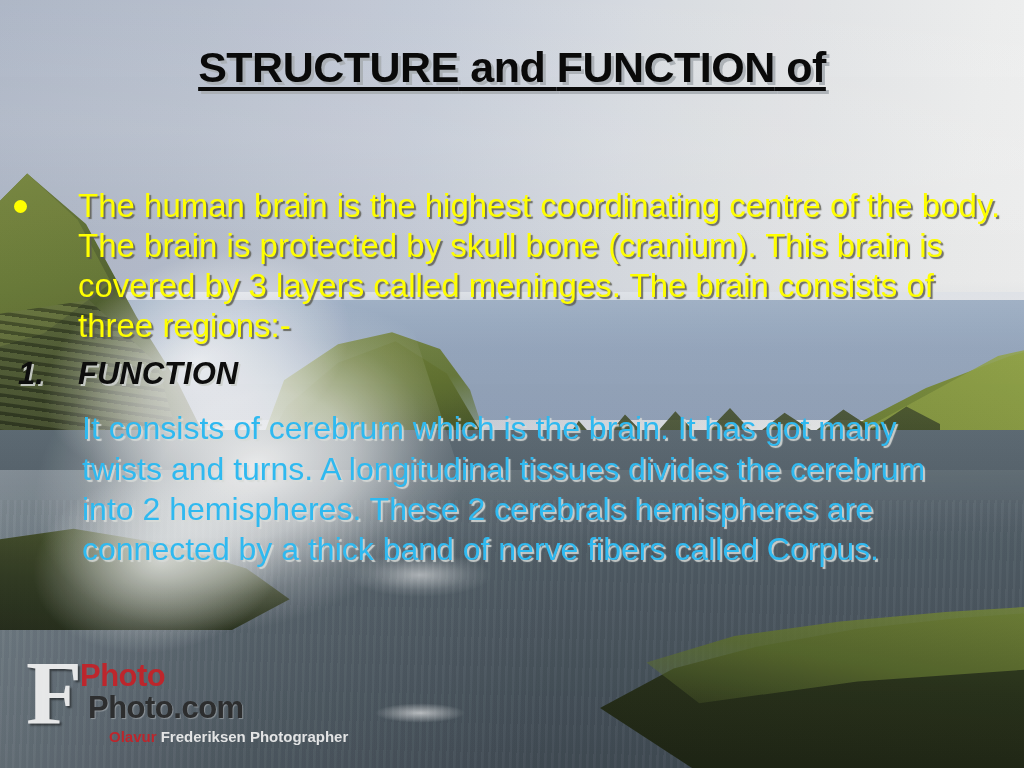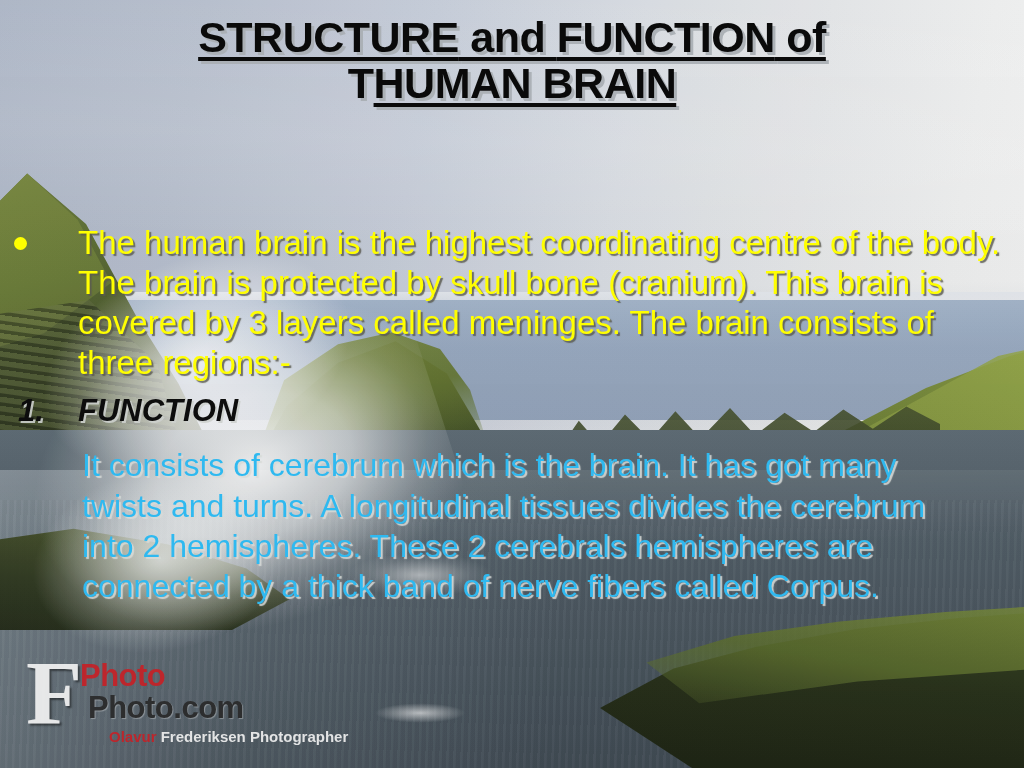--- a/index.html
+++ b/index.html
@@ -197,34 +197,34 @@
     text-align: center;
     line-height: 1.08;
   }
   .title-line {
     font-size: 43px;
     font-weight: bold;
     color: #0a0a0a;
     letter-spacing: -0.5px;
     text-shadow: 3px 3px 0 rgba(170,175,180,0.95);
     white-space: nowrap;
+    margin-top: 30px;
   }
   .ul { text-decoration: underline; text-decoration-thickness: 4px; text-underline-offset: 5px; }
   .no-ul { text-decoration: none; }
 
   .body-block {
     position: absolute;
     left: 0; top: 186px; width: 1024px;
   }
 
   .bullet-row {
     position: relative;
     padding-left: 78px;
     padding-right: 8px;
-    margin-top: 37px;
   }
   .bullet-dot {
     position: absolute;
     left: 14px; top: 14px;
     width: 13px; height: 13px;
     border-radius: 50%;
     background: #ffff00;
   }
   .para-yellow {
     font-size: 33px;
@@ -345,21 +345,20 @@
   <div class="bg-layer mist-a"></div>
   <div class="bg-layer mist-c"></div>
   <div class="bg-layer mist-surf"></div>
   <div class="bg-layer whitecap"></div>
   <div class="bg-layer photo-soften"></div>
 
   <div class="content">
 
     <div class="title-block">
       <div class="title-line"><span class="ul">STRUCTURE</span><span class="ul"> and </span><span class="ul">FUNCTION</span><span class="ul"> of</span></div>
-      <div class="title-line"><span class="no-ul">T</span><span class="ul">HUMAN BRAIN</span></div>
     </div>
 
     <div class="body-block">
 
       <div class="bullet-row">
         <span class="bullet-dot"></span>
         <p class="para-yellow">The human brain is the highest coordinating centre of the body. The brain is protected by skull bone (cranium). This brain is covered by 3 layers called meninges. The brain consists of three regions:-</p>
       </div>
 
       <div class="numbered-row">

